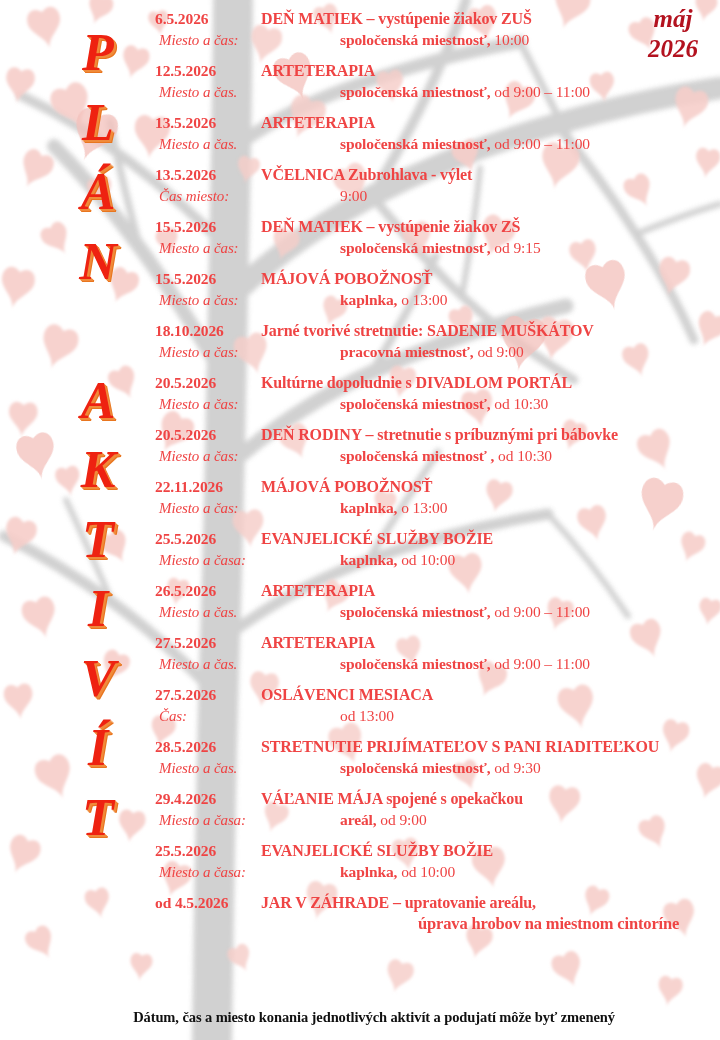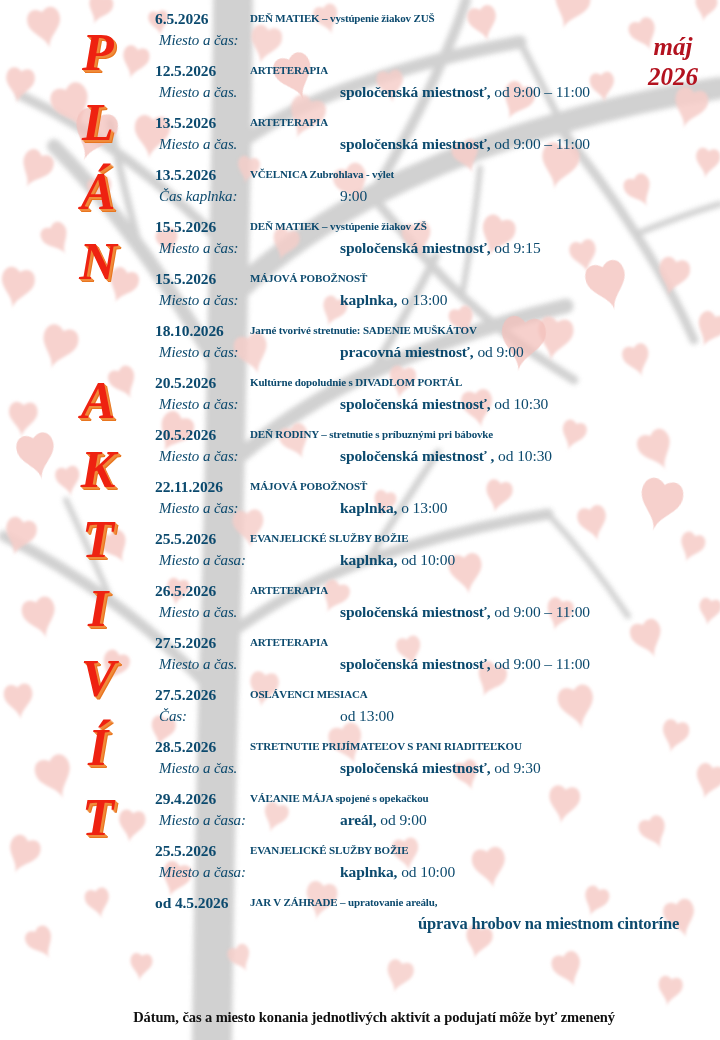--- a/index.html
+++ b/index.html
@@ -52,21 +52,21 @@
        2px 2px 0 #f08a3a,
        3px 3px 0 #e8761f,
        1px 1px 0 #f3a35a;
     letter-spacing: 0;
   }
 
   
   .monthbox {
     position: absolute;
     right: 22px;
-    top: 32px;
+    top: 4px;
     z-index: 3;
     text-align: center;
     font-style: italic;
     font-weight: bold;
     color: #b3121f;
     line-height: 1.18;
   }
   .monthbox .m-month { font-size: 25px; display:block; }
   .monthbox .m-year  { font-size: 25px; display:block; }
 
@@ -74,41 +74,41 @@
   #schedule {
     position: absolute;
     left: 0;
     top: 8px;
     width: 720px;
     z-index: 2;
   }
   .row {
     position: relative;
     margin-bottom: 9px;
-    color: #0c4a6e;
+    color: #ef4444;
   }
   .line {
     display: block;
     white-space: nowrap;
     height: 21px;
     line-height: 21px;
   }
   .line.l2 { height: 22px; line-height: 22px; }
 
   .date {
     position: absolute;
     left: 155px;
     font-size: 15.5px;
     font-weight: bold;
     letter-spacing: -0.1px;
   }
   .title {
     position: absolute;
-    left: 250px;
-    font-size: 11px;
+    left: 261px;
+    font-size: 16px;
     font-weight: bold;
     letter-spacing: -0.15px;
   }
   .label {
     position: absolute;
     left: 159px;
     font-size: 15px;
     font-style: italic;
     letter-spacing: -0.1px;
   }
@@ -336,20 +336,21 @@
 
   <div id="schedule">
 
     <div class="row">
       <span class="line">
           <span class="date">6.5.2026</span>
           <span class="title">DEŇ MATIEK – vystúpenie žiakov ZUŠ</span>
         </span>
       <span class="line l2">
           <span class="label">Miesto  a čas:</span>
+          <span class="venue"><span class="place">spoločenská miestnosť,</span><span class="time"> 10:00</span></span>
         </span>
     </div>
 
     <div class="row">
       <span class="line">
           <span class="date">12.5.2026</span>
           <span class="title">ARTETERAPIA</span>
         </span>
       <span class="line l2">
           <span class="label">Miesto  a čas.</span>
@@ -367,21 +368,21 @@
           <span class="venue"><span class="place">spoločenská miestnosť,</span><span class="time"> od 9:00 – 11:00</span></span>
         </span>
     </div>
 
     <div class="row">
       <span class="line">
           <span class="date">13.5.2026</span>
           <span class="title">VČELNICA Zubrohlava - výlet</span>
         </span>
       <span class="line l2">
-          <span class="label">Čas kaplnka:</span>
+          <span class="label">Čas miesto:</span>
           <span class="venue plain"><span class="place"></span><span class="time">9:00</span></span>
         </span>
     </div>
 
     <div class="row">
       <span class="line">
           <span class="date">15.5.2026</span>
           <span class="title">DEŇ MATIEK – vystúpenie žiakov ZŠ</span>
         </span>
       <span class="line l2">

